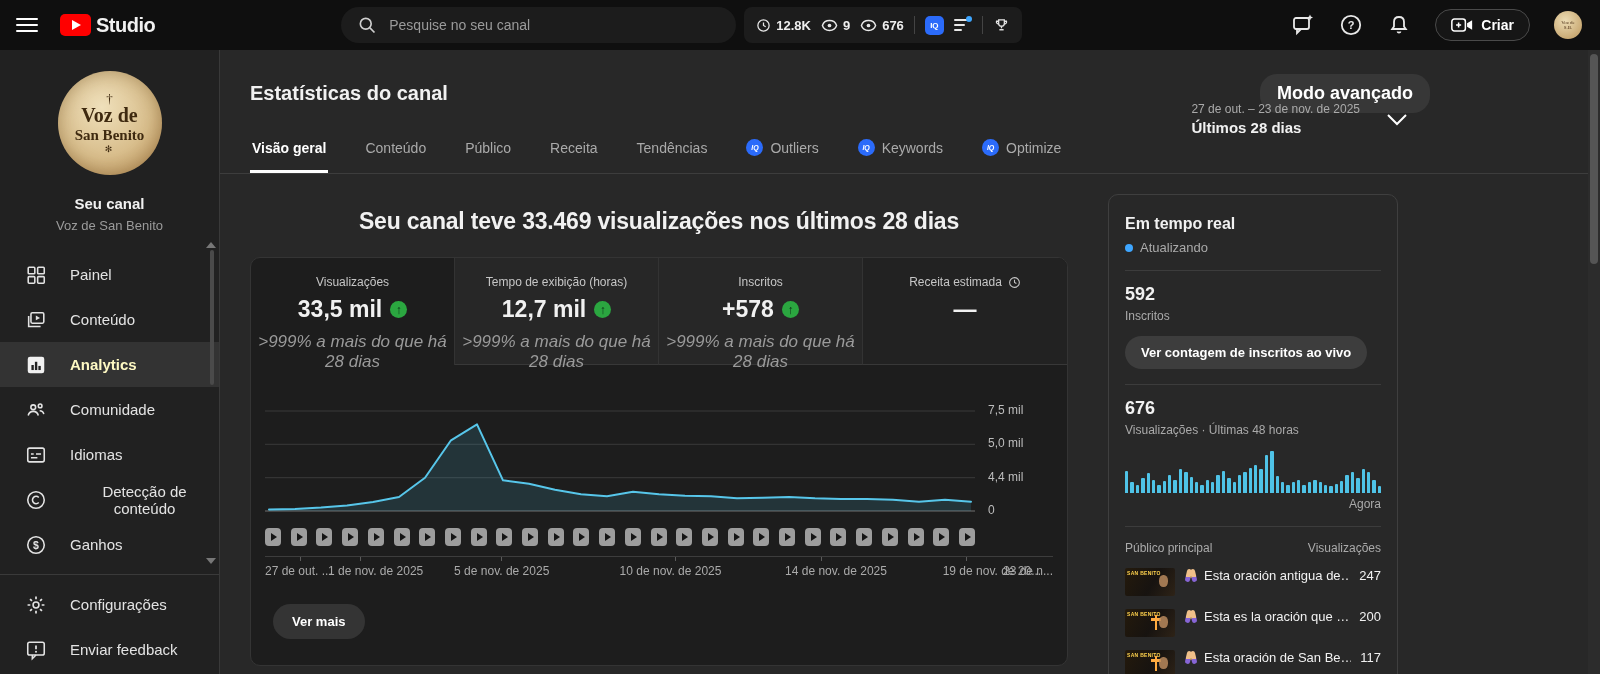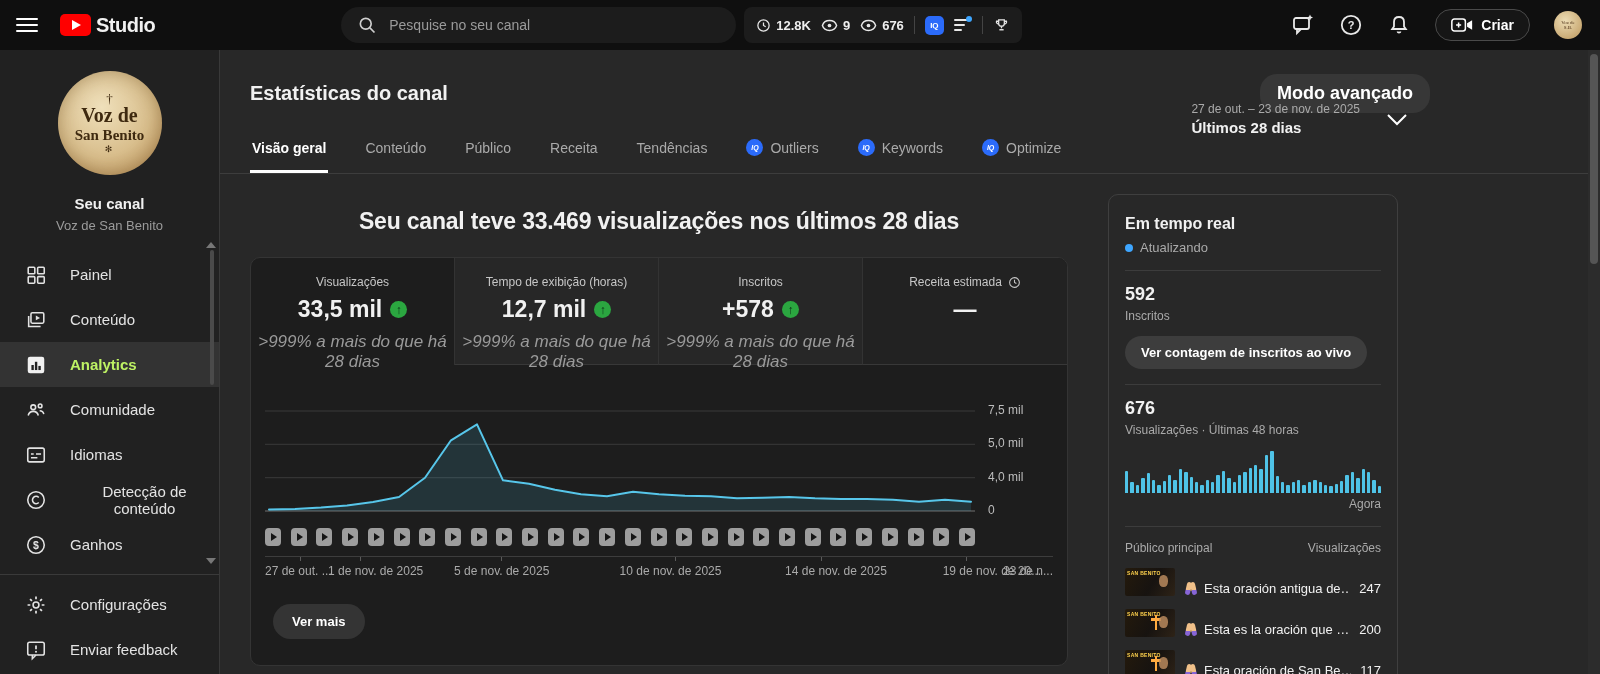--- a/index.html
+++ b/index.html
@@ -42,21 +42,21 @@
     display:flex; flex-direction:column; align-items:center; justify-content:center;
     font-family:"Liberation Serif", serif; color:#3f2a10; box-shadow:inset 0 0 18px rgba(90,60,20,.35); }
   .avatar-big .cross { font-size:13px; line-height:1; }
   .avatar-big .l1 { font-size:20px; font-weight:700; line-height:1.05; }
   .avatar-big .l2 { font-size:15px; font-weight:700; line-height:1.2; }
   .avatar-big .flo { font-size:9px; letter-spacing:2px; }
   .channel-title { margin-top:20px; font-size:15px; font-weight:700; }
   .channel-name { margin-top:6px; font-size:13px; color:#9b9b9b; }
   .menu { margin-top:19px;text-align:center; }
   .menu-item { height:45px; display:flex; align-items:center; gap:23px; padding-left:25px; cursor:pointer; font-size:15px; color:#e3e3e3; }
-  .menu-item.active { background:#333; font-weight:700; color:#bef264; }
+  .menu-item.active { background:#333; font-weight:700; color:#fef9c3; }
   .menu-item svg { flex:none; }
   .menu-div { border:0; border-top:1px solid #3a3a3a; margin:7px 0; }
   .sb-scroll-thumb { position:absolute; right:5px; top:200px; width:4px; height:135px; background:#4a4a4a; border-radius:2px; }
   .sb-arrow { position:absolute; right:3px; width:0; height:0; border-left:5px solid transparent; border-right:5px solid transparent; }
   .sb-arrow.up { top:192px; border-bottom:6px solid #777; }
   .sb-arrow.down { top:508px; border-top:6px solid #777; }
 
   
   .main { flex:1; position:relative; }
   .title-row { display:flex; align-items:center; padding:24px 170px 0 30px; }
@@ -107,21 +107,21 @@
   .rt-updating { margin-top:7px; display:flex; align-items:center; gap:7px; font-size:13px; color:#aaa; }
   .live-dot { width:8px; height:8px; border-radius:50%; background:#3ea6ff; }
   .rt-div { border:0; border-top:1px solid #3c3c3c; margin:15px 0 0; }
   .rt-num { margin-top:13px; font-size:18px; font-weight:700; }
   .rt-sub { margin-top:4px; font-size:12px; color:#aaa; }
   .rt-btn { margin-top:13px; background:#3d3d3d; border:0; color:#fff; font-size:13px; font-weight:600; padding:9px 16px; border-radius:17px; cursor:pointer; font-family:inherit; }
   .rt-bars { margin-top:12px; height:44px; display:flex; align-items:flex-end; gap:2px; }
   .rbar { flex:1; background:#4fc3e7; border-radius:1px 1px 0 0; }
   .rt-now { text-align:right; font-size:12px; color:#aaa; margin-top:4px; }
   .rt-table-head { margin-top:14px; display:flex; justify-content:space-between; font-size:12px; color:#aaa; }
-  .rt-row { margin-top:13px; display:flex; align-items:flex-end; gap:9px; cursor:pointer; }
+  .rt-row { margin-top:13px; display:flex; align-items:flex-start; gap:9px; cursor:pointer; }
   .thumb { width:50px; height:28px; border-radius:2px; flex:none; position:relative; overflow:hidden;
     background:linear-gradient(120deg,#241a0c 0%,#171310 55%,#2e2317 100%); }
   .thumb-label { position:absolute; top:2px; left:2px; font-size:5px; font-weight:700; color:#ffd24d; letter-spacing:.3px; }
   .thumb-face { position:absolute; right:7px; top:7px; width:9px; height:12px; border-radius:45%; background:#b98a5e; opacity:.85; }
   .thumb-cross { position:absolute; right:18px; top:6px; width:2.5px; height:15px; background:#ffab40; }
   .thumb-cross::after { content:""; position:absolute; left:-3.5px; top:3px; width:9.5px; height:2.5px; background:#ffab40; }
   .pray-icon { position:relative; width:14px; height:15px; display:inline-block; flex:none; }
   .pray-icon::before,.pray-icon::after { content:""; position:absolute; top:1px; width:5px; height:13px; border-radius:3px;
     background:linear-gradient(#f0c089 62%, #8765d6 62%); }
   .pray-icon::before { left:2px; transform:rotate(13deg); }
@@ -403,21 +403,21 @@
             <svg id="line-svg" width="710" height="135" viewBox="0 0 710 135">
                 <line x1="0" y1="22" x2="710" y2="22" stroke="#3a3a3a" stroke-width="1"></line>
                 <line x1="0" y1="55.3" x2="710" y2="55.3" stroke="#3a3a3a" stroke-width="1"></line>
                 <line x1="0" y1="88.7" x2="710" y2="88.7" stroke="#3a3a3a" stroke-width="1"></line>
                 <line x1="0" y1="122" x2="710" y2="122" stroke="#555" stroke-width="1.5"></line>
                 <path d="M4.0,122 L4.0,120.5 L 30.0,119.9 L 56.0,118.5 L 82.0,116.4 L 108.0,112.9 L 134.0,108.0 L 160.0,88.7 L 186.0,51.3 L 212.0,35.3 L 238.0,91.3 L 264.0,94.7 L 290.0,100.7 L 316.0,105.3 L 342.0,107.3 L 368.0,102.7 L 394.0,105.3 L 420.0,106.7 L 446.0,107.3 L 472.0,109.3 L 498.0,108.7 L 524.0,108.0 L 550.0,109.3 L 576.0,110.0 L 602.0,110.0 L 628.0,110.7 L 654.0,112.7 L 680.0,110.7 L 706.0,112.7 L706.0,122 Z" fill="rgba(79,195,231,0.14)"></path>
                 <polyline points="4.0,120.5 30.0,119.9 56.0,118.5 82.0,116.4 108.0,112.9 134.0,108.0 160.0,88.7 186.0,51.3 212.0,35.3 238.0,91.3 264.0,94.7 290.0,100.7 316.0,105.3 342.0,107.3 368.0,102.7 394.0,105.3 420.0,106.7 446.0,107.3 472.0,109.3 498.0,108.7 524.0,108.0 550.0,109.3 576.0,110.0 602.0,110.0 628.0,110.7 654.0,112.7 680.0,110.7 706.0,112.7" fill="none" stroke="#57c6ea" stroke-width="2" stroke-linejoin="round" stroke-linecap="round"></polyline>
               </svg>
             <span class="ylab y0">7,5 mil</span>
             <span class="ylab y1">5,0 mil</span>
-            <span class="ylab y2">4,0 mil</span>
+            <span class="ylab y2">4,4 mil</span>
             <span class="ylab y3">0</span>
           </div>
           <div class="markers-row" id="markers-row">
               <span class="marker"></span>
               <span class="marker"></span>
               <span class="marker"></span>
               <span class="marker"></span>
               <span class="marker"></span>
               <span class="marker"></span>
               <span class="marker"></span>

